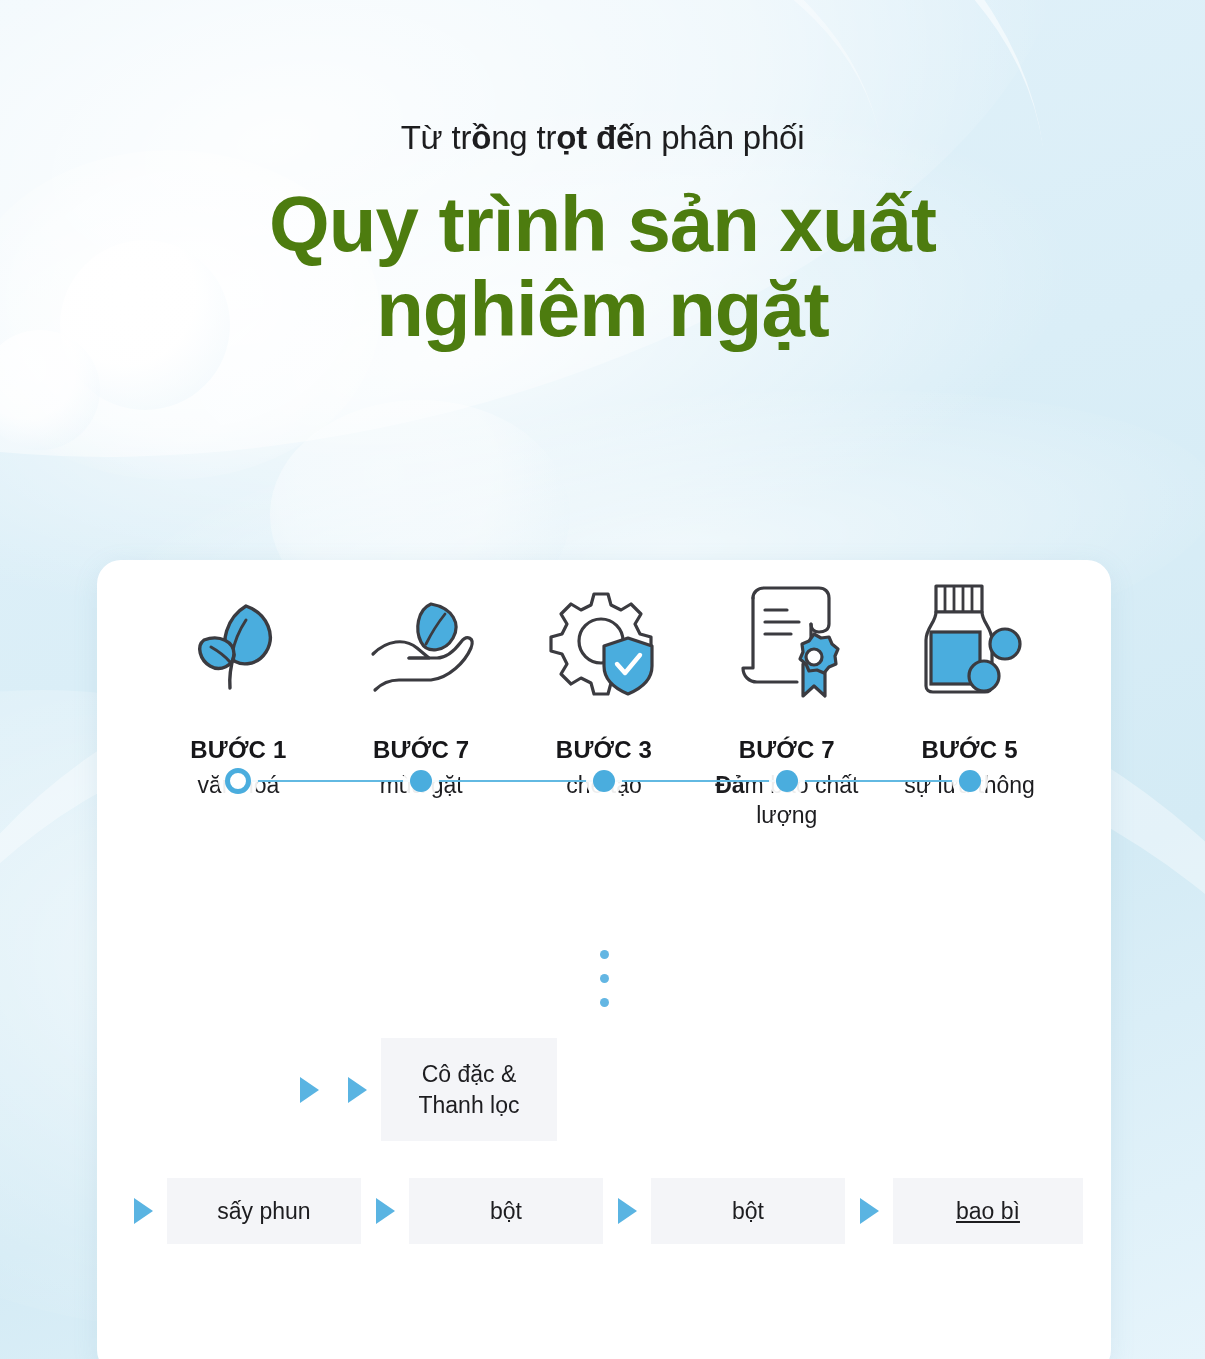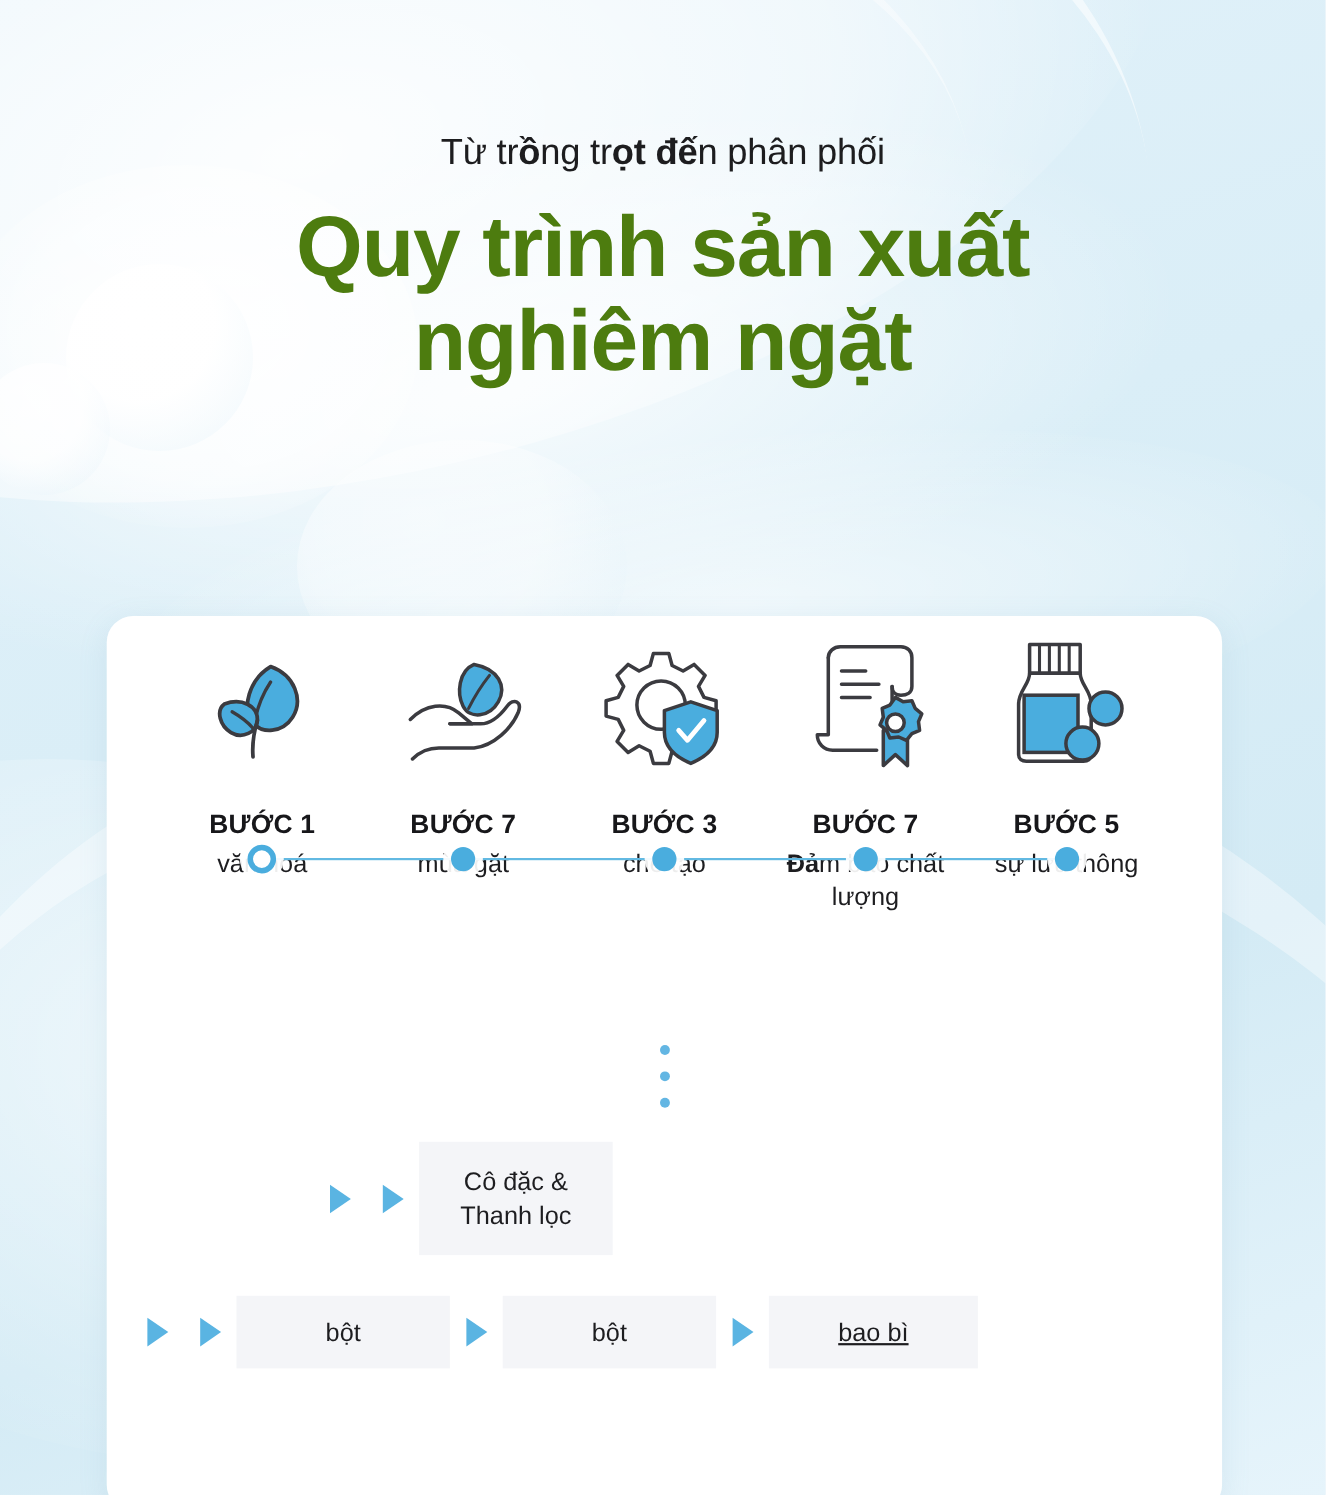--- a/index.html
+++ b/index.html
@@ -448,20 +448,23 @@
       </div>
     <div class="flow-box box-tall">
         <span>Cô đặc &amp; Thanh lọc</span>
       </div>
   </div>
 
   <div class="flow-row flow-row-2">
     <div class="arrow">
         <i></i>
       </div>
+    <div class="flow-box box-short">
+        <span>sấy phun</span>
+      </div>
     <div class="arrow">
         <i></i>
       </div>
     <div class="flow-box box-short">
         <span>bột</span>
       </div>
     <div class="arrow">
         <i></i>
       </div>
     <div class="flow-box box-short">

